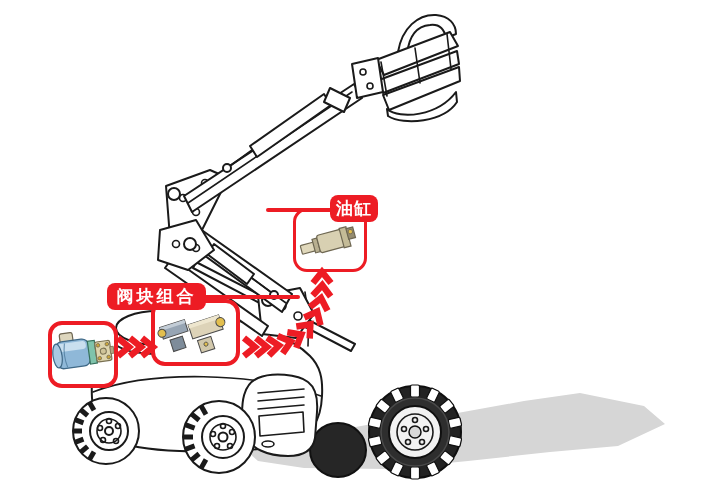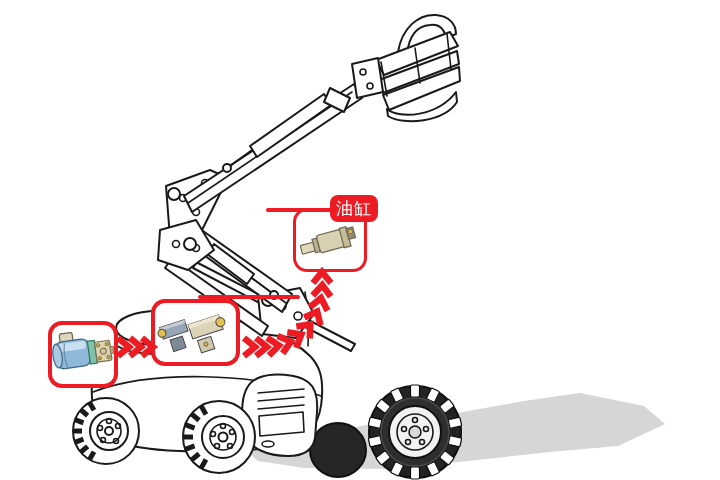--- a/index.html
+++ b/index.html
@@ -17,21 +17,21 @@
   
   .chev{fill:none;stroke:var(--accent_red);stroke-width:6.5;stroke-linejoin:miter;stroke-linecap:butt;}
   .leader{stroke:var(--accent_red);stroke-width:4;stroke-linecap:round;}
   .cobox{
     position:absolute;background:#fff;border:4px solid var(--accent_red);
     border-radius:14px;box-sizing:border-box;z-index:3;
   }
   .cobox svg{position:static;display:block;}
   .pill{
     position:absolute;z-index:5;background:var(--accent_red);color:#fff;
-    font-weight:normal;font-size:17px;line-height:1;display:flex;align-items:center;
+    font-weight:bold;font-size:17px;line-height:1;display:flex;align-items:center;
     justify-content:center;border-radius:9px;white-space:nowrap;
   }
   
   .f-cyl{fill:var(--cylinder_body);}
   .f-pumpbody{fill:var(--pump_body);}
   .f-flange{fill:var(--pump_flange);}
   .f-gear{fill:var(--pump_gear);}
   .f-vgray{fill:var(--valve_gray);}
   .f-vbeige{fill:var(--valve_beige);}
   .f-yellow{fill:var(--valve_yellow);}
@@ -259,15 +259,16 @@
       <use href="#chev" class="chev" transform="translate(307,328) rotate(-48)"></use>
       <use href="#chev" class="chev" transform="translate(315,316) rotate(-64)"></use>
       <use href="#chev" class="chev" transform="translate(320,303) rotate(-78)"></use>
       <use href="#chev" class="chev" transform="translate(322,290) rotate(-87)"></use>
       <use href="#chev" class="chev" transform="translate(322,277) rotate(-90)"></use>
     </g>
   </svg>
 
   <div class="pill" style="left:330px;top:195px;width:48px;height:27px;letter-spacing:1px;border-radius:8px;">油缸</div>
 
+  <div class="pill" style="left:107px;top:283px;width:99px;height:27px;letter-spacing:3px;border-radius:8px;">阀块组合</div>
 
 
 </div>
 
 </body></html>

